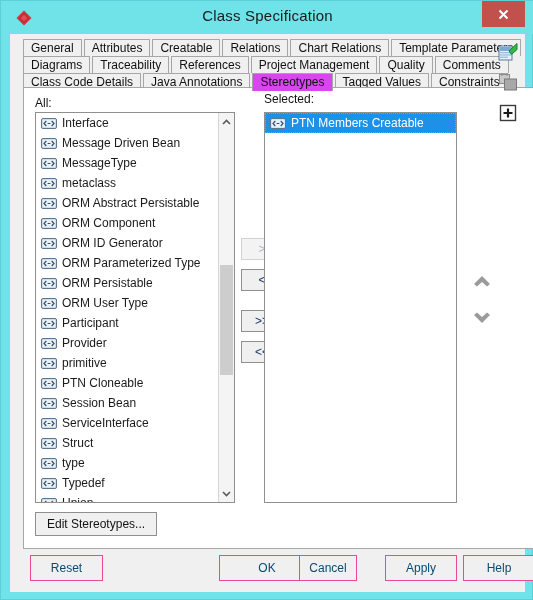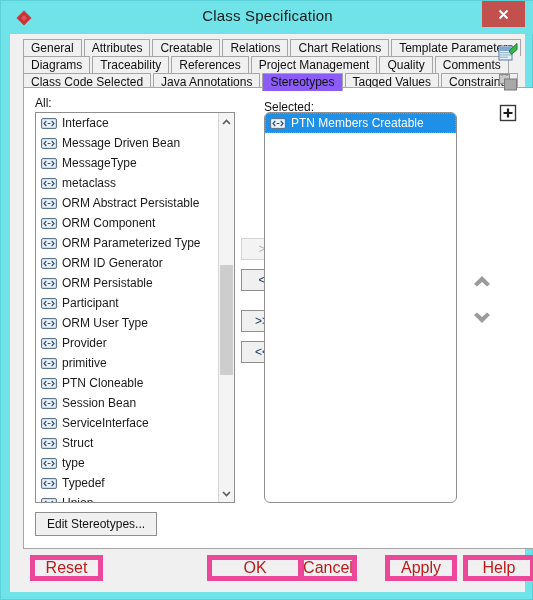--- a/index.html
+++ b/index.html
@@ -71,52 +71,52 @@
     border:1px solid #a6a6a6;
     border-bottom:none;
     font-family:"Liberation Sans", sans-serif;
     font-size:12px;
     color:#111111;
     cursor:pointer;
     vertical-align:top;
     border-radius:1px 1px 0 0;
   }
   .tab.active{
-    background:#8b5cf6;
+    background:#d946ef;
     border-color:#a6a6a6;
     position:relative;
     z-index:5;
     height:18px;
   }
 
   
   .tabpage{
     position:absolute;left:0;top:48px;width:514px;height:462px;
     background:#ffffff;
     border:1px solid #a6a6a6;
     box-sizing:border-box;
   }
 
   
   .caption{
     position:absolute;font-size:12px;color:#111111;
   }
   .cap-all{left:11px;top:8px;}
-  .cap-selected{left:240px;top:12px;}
+  .cap-selected{left:240px;top:4px;}
 
   
   .listbox{
     position:absolute;top:24px;
     background:#ffffff;
     border:1px solid #8f8f8f;
     box-sizing:border-box;
     overflow:hidden;
   }
   .listbox.left{left:11px;width:200px;height:391px;}
-  .listbox.right{left:240px;width:193px;height:391px;border-radius:6px;}
+  .listbox.right{left:240px;width:193px;height:391px;}
 
   .listitems{
     position:absolute;left:0;top:0;right:0;bottom:0;
     overflow:hidden;
   }
   .listbox.left .listitems{right:17px;}
 
   .li{
     height:20px;line-height:20px;
     padding-left:5px;
@@ -217,29 +217,29 @@
   .sidetool.t2{top:30px;}
   .sidetool.t3{top:61px;}
 
   
   .btnrow{
     position:absolute;left:13px;top:521px;width:489px;height:30px;
   }
   .dlgbtn{
     position:absolute;top:0;height:26px;
     background:#f0f0f0;
-    border:5px solid #ec4899;
-    box-sizing:border-box;
-    font-size:16px;color:#b91c1c;
+    border:1px solid #ec4899;
+    box-sizing:border-box;
+    font-size:12px;color:#0c4a6e;
     display:flex;align-items:center;justify-content:center;
     cursor:pointer;
     font-family:"Liberation Sans", sans-serif;
   }
   .dlgbtn.reset{left:7px;width:73px;}
-  .dlgbtn.ok{left:184px;width:96px;}
+  .dlgbtn.ok{left:196px;width:96px;}
   .dlgbtn.cancel{left:276px;width:58px;}
   .dlgbtn.apply{left:362px;width:72px;}
   .dlgbtn.help{left:440px;width:72px;}
 </style>
 </head>
 <body>
 
 <div class="window">
 
   <div class="titlebar">
@@ -272,21 +272,21 @@
         </div>
         <div class="tabrow r2">
           <div class="tab">Diagrams</div>
           <div class="tab">Traceability</div>
           <div class="tab">References</div>
           <div class="tab">Project Management</div>
           <div class="tab">Quality</div>
           <div class="tab">Comments</div>
         </div>
         <div class="tabrow r3">
-          <div class="tab">Class Code Selected</div>
+          <div class="tab">Class Code Details</div>
           <div class="tab">Java Annotations</div>
           <div class="tab active">Stereotypes</div>
           <div class="tab">Tagged Values</div>
           <div class="tab">Constraints</div>
         </div>
       </div>
 
       <div class="tabpage">
 
         <div class="caption cap-all">All:</div>
@@ -355,61 +355,61 @@
                 <span>ORM Component</span>
               </div>
               <div class="li">
                 <svg class="st-icon" viewBox="0 0 16 11">
                   <rect x="0.5" y="0.5" width="15" height="10" rx="1.5" fill="#cfdcea" stroke="#5c7690" stroke-width="1"></rect>
                   <rect x="2" y="2" width="12" height="7" fill="#e9f1f8"></rect>
                   <path d="M5.3,3 L3,5.5 L5.3,8" stroke="#35506b" stroke-width="1.2" fill="none"></path>
                   <path d="M10.7,3 L13,5.5 L10.7,8" stroke="#35506b" stroke-width="1.2" fill="none"></path>
                   <rect x="6.6" y="5" width="2.8" height="1" fill="#35506b"></rect>
                 </svg>
+                <span>ORM ID Generator</span>
+              </div>
+              <div class="li">
+                <svg class="st-icon" viewBox="0 0 16 11">
+                  <rect x="0.5" y="0.5" width="15" height="10" rx="1.5" fill="#cfdcea" stroke="#5c7690" stroke-width="1"></rect>
+                  <rect x="2" y="2" width="12" height="7" fill="#e9f1f8"></rect>
+                  <path d="M5.3,3 L3,5.5 L5.3,8" stroke="#35506b" stroke-width="1.2" fill="none"></path>
+                  <path d="M10.7,3 L13,5.5 L10.7,8" stroke="#35506b" stroke-width="1.2" fill="none"></path>
+                  <rect x="6.6" y="5" width="2.8" height="1" fill="#35506b"></rect>
+                </svg>
                 <span>ORM Parameterized Type</span>
               </div>
               <div class="li">
                 <svg class="st-icon" viewBox="0 0 16 11">
                   <rect x="0.5" y="0.5" width="15" height="10" rx="1.5" fill="#cfdcea" stroke="#5c7690" stroke-width="1"></rect>
                   <rect x="2" y="2" width="12" height="7" fill="#e9f1f8"></rect>
                   <path d="M5.3,3 L3,5.5 L5.3,8" stroke="#35506b" stroke-width="1.2" fill="none"></path>
                   <path d="M10.7,3 L13,5.5 L10.7,8" stroke="#35506b" stroke-width="1.2" fill="none"></path>
                   <rect x="6.6" y="5" width="2.8" height="1" fill="#35506b"></rect>
                 </svg>
-                <span>ORM ID Generator</span>
-              </div>
-              <div class="li">
-                <svg class="st-icon" viewBox="0 0 16 11">
-                  <rect x="0.5" y="0.5" width="15" height="10" rx="1.5" fill="#cfdcea" stroke="#5c7690" stroke-width="1"></rect>
-                  <rect x="2" y="2" width="12" height="7" fill="#e9f1f8"></rect>
-                  <path d="M5.3,3 L3,5.5 L5.3,8" stroke="#35506b" stroke-width="1.2" fill="none"></path>
-                  <path d="M10.7,3 L13,5.5 L10.7,8" stroke="#35506b" stroke-width="1.2" fill="none"></path>
-                  <rect x="6.6" y="5" width="2.8" height="1" fill="#35506b"></rect>
-                </svg>
                 <span>ORM Persistable</span>
               </div>
               <div class="li">
                 <svg class="st-icon" viewBox="0 0 16 11">
                   <rect x="0.5" y="0.5" width="15" height="10" rx="1.5" fill="#cfdcea" stroke="#5c7690" stroke-width="1"></rect>
                   <rect x="2" y="2" width="12" height="7" fill="#e9f1f8"></rect>
                   <path d="M5.3,3 L3,5.5 L5.3,8" stroke="#35506b" stroke-width="1.2" fill="none"></path>
                   <path d="M10.7,3 L13,5.5 L10.7,8" stroke="#35506b" stroke-width="1.2" fill="none"></path>
                   <rect x="6.6" y="5" width="2.8" height="1" fill="#35506b"></rect>
                 </svg>
+                <span>ORM User Type</span>
+              </div>
+              <div class="li">
+                <svg class="st-icon" viewBox="0 0 16 11">
+                  <rect x="0.5" y="0.5" width="15" height="10" rx="1.5" fill="#cfdcea" stroke="#5c7690" stroke-width="1"></rect>
+                  <rect x="2" y="2" width="12" height="7" fill="#e9f1f8"></rect>
+                  <path d="M5.3,3 L3,5.5 L5.3,8" stroke="#35506b" stroke-width="1.2" fill="none"></path>
+                  <path d="M10.7,3 L13,5.5 L10.7,8" stroke="#35506b" stroke-width="1.2" fill="none"></path>
+                  <rect x="6.6" y="5" width="2.8" height="1" fill="#35506b"></rect>
+                </svg>
                 <span>Participant</span>
-              </div>
-              <div class="li">
-                <svg class="st-icon" viewBox="0 0 16 11">
-                  <rect x="0.5" y="0.5" width="15" height="10" rx="1.5" fill="#cfdcea" stroke="#5c7690" stroke-width="1"></rect>
-                  <rect x="2" y="2" width="12" height="7" fill="#e9f1f8"></rect>
-                  <path d="M5.3,3 L3,5.5 L5.3,8" stroke="#35506b" stroke-width="1.2" fill="none"></path>
-                  <path d="M10.7,3 L13,5.5 L10.7,8" stroke="#35506b" stroke-width="1.2" fill="none"></path>
-                  <rect x="6.6" y="5" width="2.8" height="1" fill="#35506b"></rect>
-                </svg>
-                <span>ORM User Type</span>
               </div>
               <div class="li">
                 <svg class="st-icon" viewBox="0 0 16 11">
                   <rect x="0.5" y="0.5" width="15" height="10" rx="1.5" fill="#cfdcea" stroke="#5c7690" stroke-width="1"></rect>
                   <rect x="2" y="2" width="12" height="7" fill="#e9f1f8"></rect>
                   <path d="M5.3,3 L3,5.5 L5.3,8" stroke="#35506b" stroke-width="1.2" fill="none"></path>
                   <path d="M10.7,3 L13,5.5 L10.7,8" stroke="#35506b" stroke-width="1.2" fill="none"></path>
                   <rect x="6.6" y="5" width="2.8" height="1" fill="#35506b"></rect>
                 </svg>
                 <span>Provider</span>

